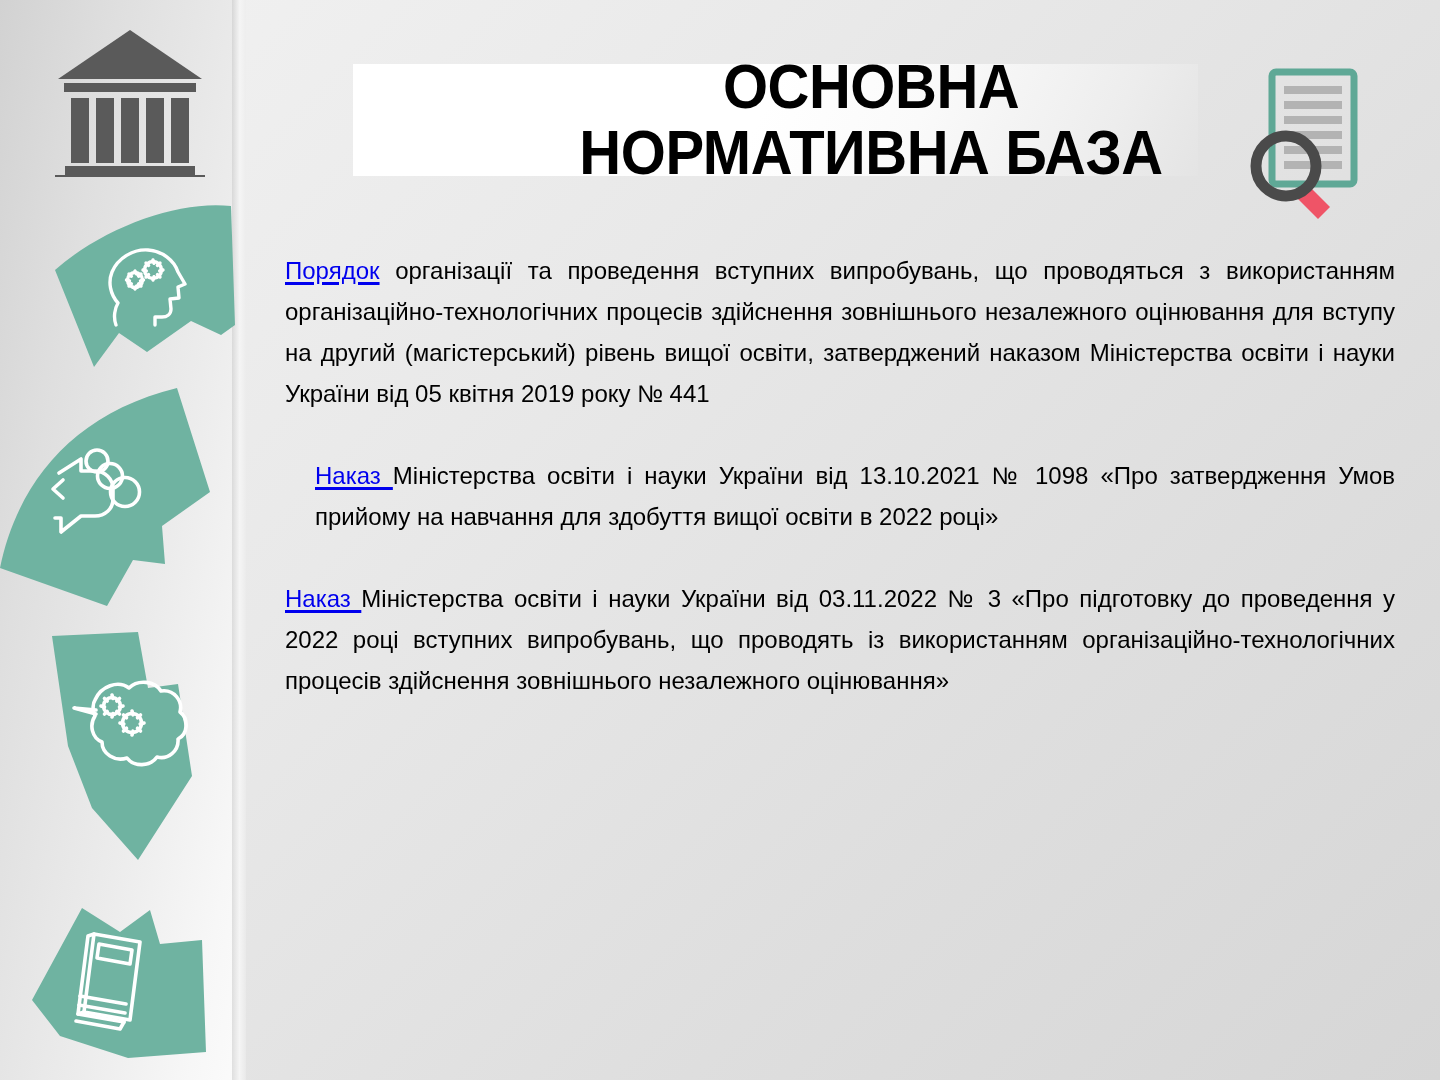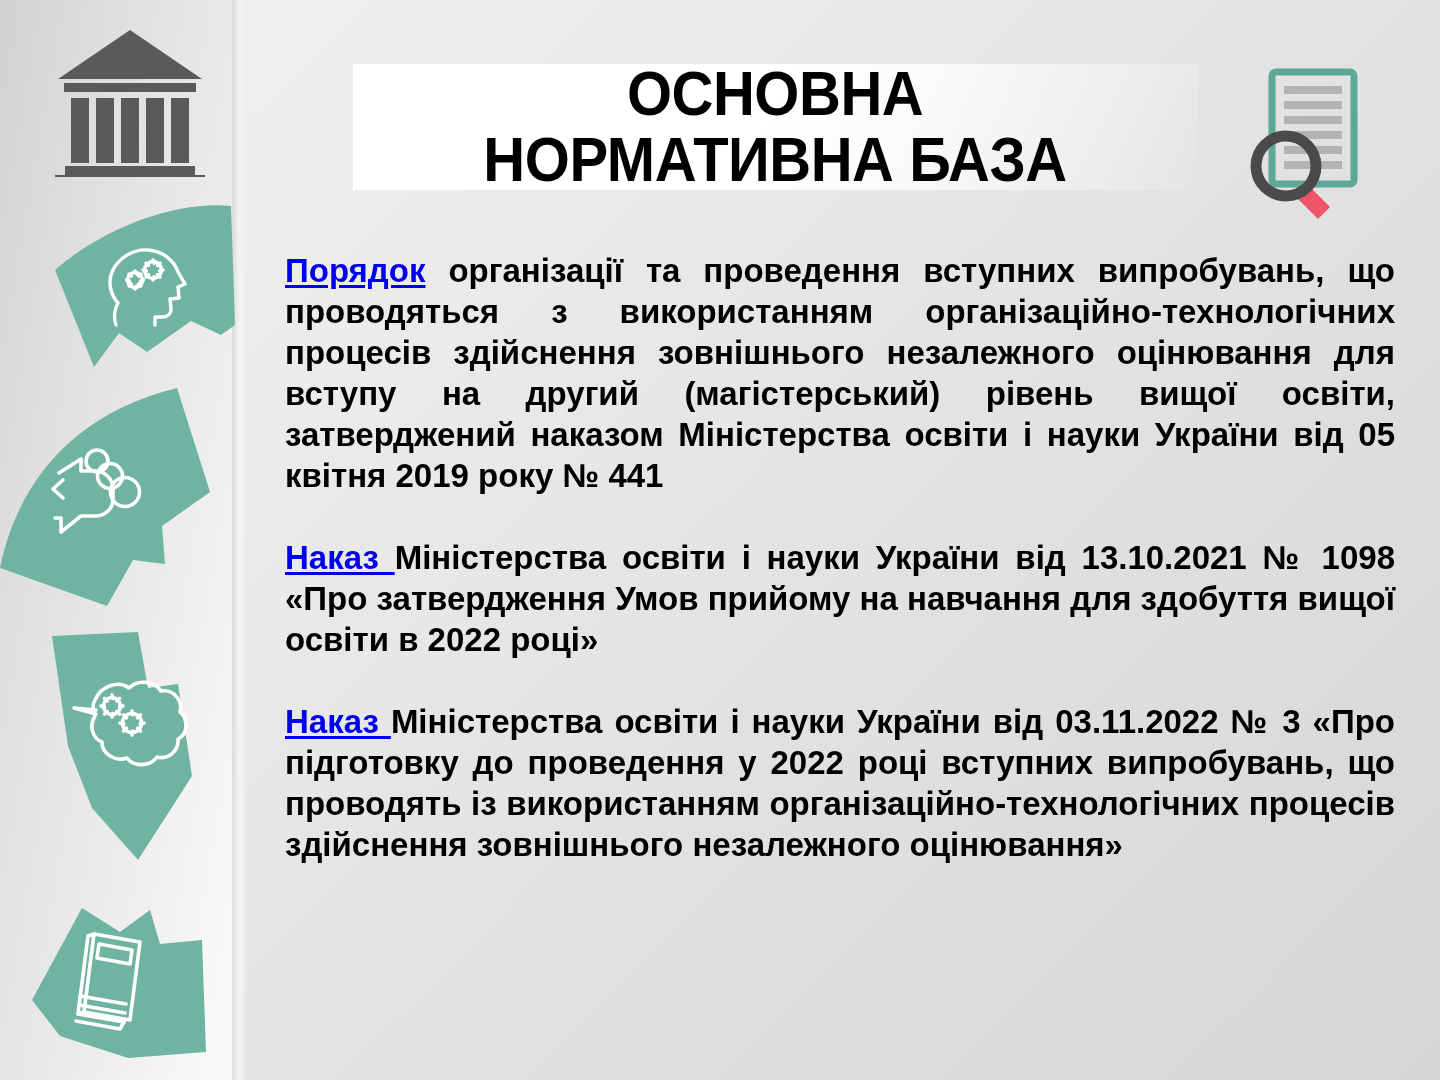--- a/index.html
+++ b/index.html
@@ -45,25 +45,25 @@
   #bank-icon {
     position: absolute;
     left: 55px; top: 22px;
     width: 150px; height: 155px;
   }
 
   
   #title-box {
     position: absolute;
     left: 353px; top: 64px;
-    width: 845px; height: 126px;
+    width: 845px; height: 112px;
     background: linear-gradient(115deg, #ffffff 0%, #ffffff 48%, #fafafa 66%, #ededed 88%, #e4e4e4 100%);
     display: flex;
     align-items: center;
-    justify-content: center;
+    justify-content: flex-end;
   }
   #title-text {
     font-family: "Liberation Sans Narrow", "Liberation Sans", sans-serif;
     font-weight: 700;
     font-size: 63px;
     line-height: 1.04;
     letter-spacing: -0.5px;
     color: #000000;
     text-align: center;
     transform: scaleX(0.92);
@@ -80,31 +80,31 @@
   }
 
   
   #content {
     position: absolute;
     left: 285px; top: 250px;
     width: 1110px;
   }
   .para {
     font-family: "Liberation Sans", sans-serif;
-    font-weight: 700;
-    font-size: 33px;
+    font-weight: 400;
+    font-size: 24px;
     line-height: 41px;
     color: #000000;
     text-align: justify;
     text-justify: inter-word;
     margin: 0;
     hyphens: none;
   }
   .para.p1 { margin-bottom: 41px; }
-  .para.p2 { margin-bottom: 41px; }
+  .para.p2 { margin-bottom: 41px; margin-left: 30px; }
   .link {
     color: #0000ee;
     text-decoration: underline;
     text-decoration-thickness: 2.5px;
     text-underline-offset: 3px;
   }
 </style>
 </head>
 <body>
 

